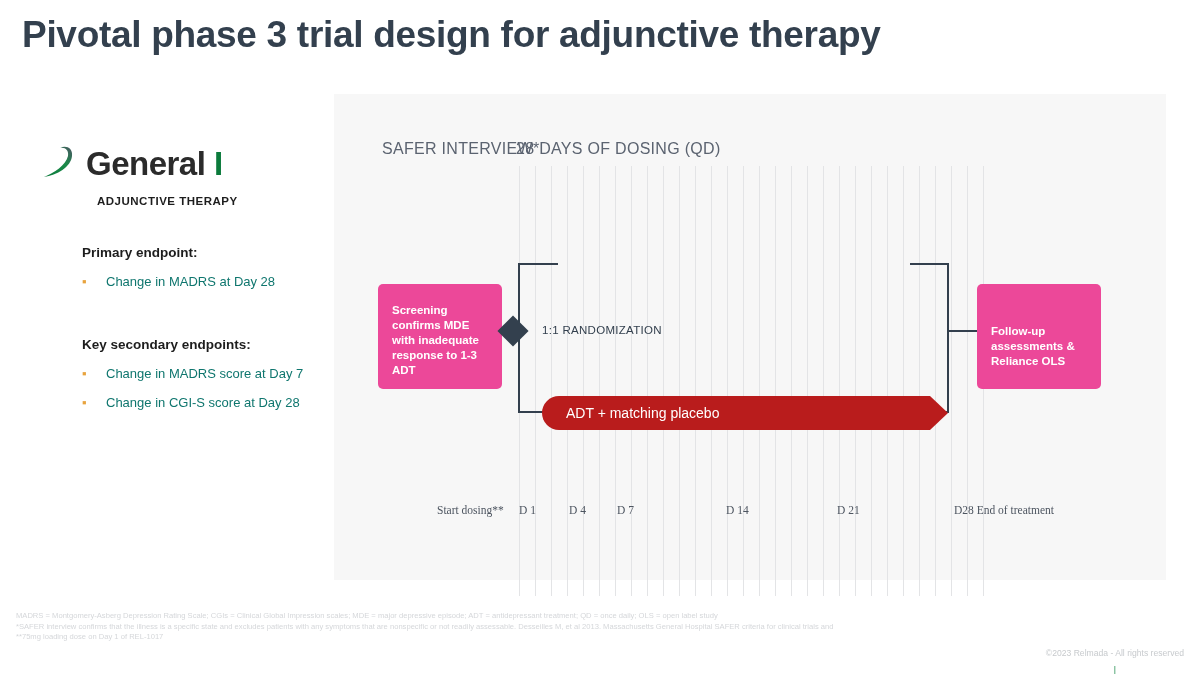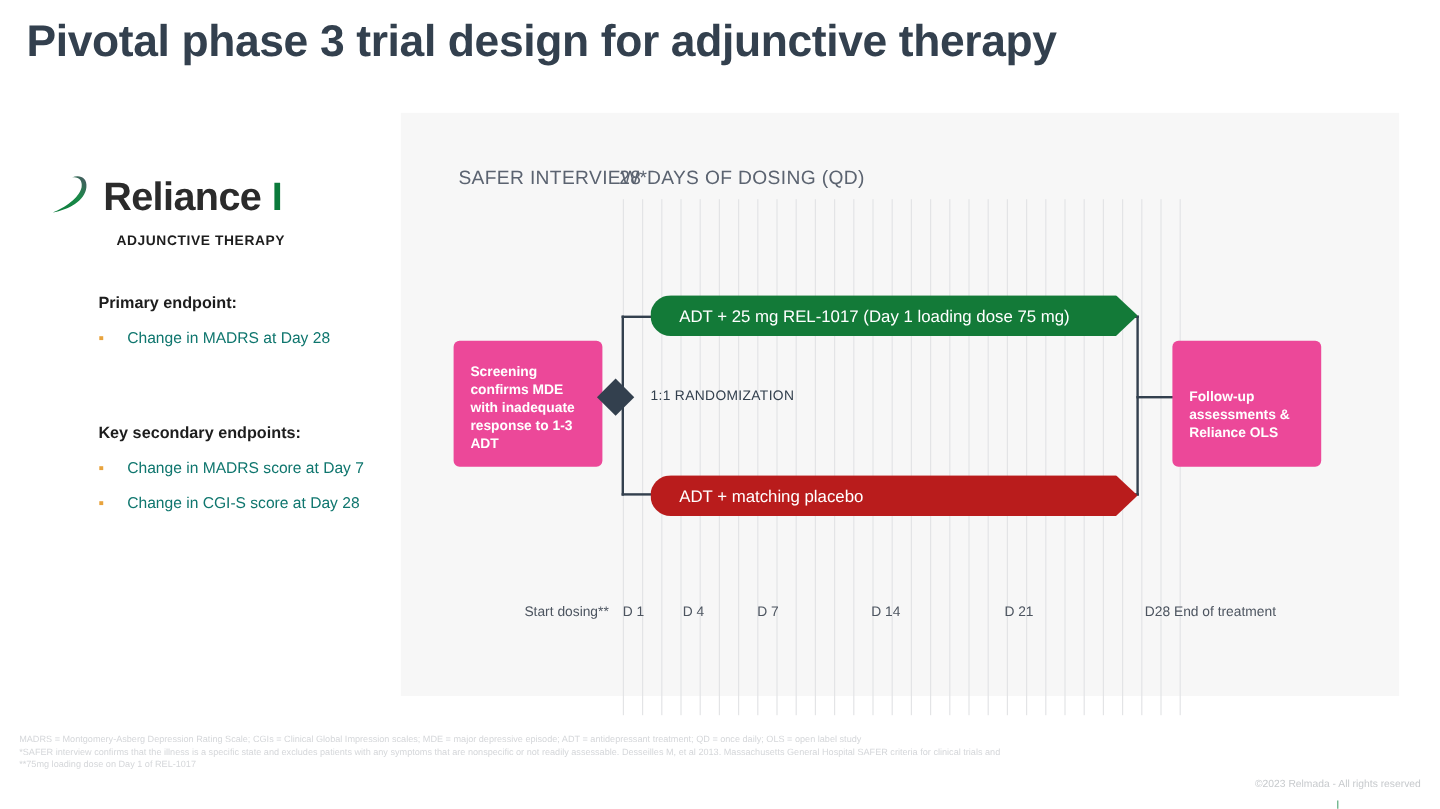--- a/index.html
+++ b/index.html
@@ -33,21 +33,21 @@
     margin-left:57px;margin-top:9px;
     font-size:11.5px;font-weight:bold;color:#1d1d1d;
     letter-spacing:0.5px;
   }
 
   .endpoints{position:absolute;left:82px;top:245px;width:280px;}
   .ep-head{
     font-size:13.5px;font-weight:bold;color:#1d1d1d;
     margin:0 0 14px 0;
   }
-  .ep-head.second{margin-top:64px;}
+  .ep-head.second{margin-top:48px;}
   .ep-item{display:flex;align-items:flex-start;margin:0 0 14px 0;}
   .ep-bullet{
     color:#e8a33d;font-size:13px;line-height:15px;
     width:24px;flex:0 0 auto;
   }
   .ep-text{font-size:13px;color:#0f766e;line-height:15px;}
 
   
   .panel{
     position:absolute;left:334px;top:94px;
@@ -99,21 +99,21 @@
     padding-left:24px;
     box-sizing:border-box;
     -webkit-clip-path:polygon(0 0, calc(100% - 18px) 0, 100% 50%, calc(100% - 18px) 100%, 0 100%);
     clip-path:polygon(0 0, calc(100% - 18px) 0, 100% 50%, calc(100% - 18px) 100%, 0 100%);
     border-radius:17px 0 0 17px;
   }
   .arrow-green{left:208px;top:152px;width:406px;background:#137a38;}
   .arrow-dark{left:208px;top:302px;width:406px;background:#b91c1c;}
 
   
-  .days{position:absolute;left:0;top:410px;width:832px;height:24px;}
+  .days{position:absolute;left:0;top:410px;width:832px;height:24px;font-family:Liberation Serif, serif;}
   .day{
     position:absolute;top:0;font-size:11.5px;color:#4d5560;
     white-space:nowrap;
   }
 
   
   .footnotes{
     position:absolute;left:16px;top:611px;width:1020px;
     font-size:7.6px;line-height:10.5px;color:#d5d7da;
   }
@@ -139,21 +139,21 @@
           <defs>
             <linearGradient id="swg" x1="0" y1="1" x2="1" y2="0">
               <stop offset="0%" stop-color="#0b7a3b"></stop>
               <stop offset="60%" stop-color="#1a8a49"></stop>
               <stop offset="100%" stop-color="#4b5563"></stop>
             </linearGradient>
           </defs>
           <path d="M4 34 C14 30 26 22 28 13 C29 7 25 4 20 5 C26 2 33 5 32 13 C31 24 17 32 4 34 Z" fill="url(#swg)"></path>
         </svg>
       </span>
-      <span class="logo-text"><span>Reliance</span> <span class="bar">I</span></span>
+      <span class="logo-text"><span>General</span> <span class="bar">I</span></span>
     </div>
     <div class="logo-sub">ADJUNCTIVE THERAPY</div>
   </div>
 
   <div class="endpoints">
     <div class="ep-head">Primary endpoint:</div>
     <div class="ep-item">
       <span class="ep-bullet">▪</span>
       <span class="ep-text">Change in MADRS at Day 28</span>
     </div>
@@ -217,36 +217,33 @@
     <div class="conn" style="left:576px;top:317px;width:39px;height:2px;"></div>
     <div class="conn" style="left:613px;top:236px;width:32px;height:2px;"></div>
 
     <div class="box box-screen">
       <div class="inner">Screening confirms MDE with inadequate response to 1-3 ADT</div>
     </div>
 
     <div class="diamond"></div>
     <div class="rand-label">1:1 RANDOMIZATION</div>
 
-    <div class="arrow arrow-green">
-      <span>ADT + 25 mg REL-1017 (Day 1 loading dose 75 mg)</span>
-    </div>
     <div class="arrow arrow-dark">
       <span>ADT + matching placebo</span>
     </div>
 
     <div class="box box-follow">
       <div class="inner">Follow-up assessments &amp; Reliance OLS</div>
     </div>
 
     <div class="days" id="days">
         <div class="day" style="left: 103px;">Start dosing**</div>
         <div class="day" style="left: 185px;">D 1</div>
         <div class="day" style="left: 235px;">D 4</div>
-        <div class="day" style="left: 297px;">D 7</div>
+        <div class="day" style="left: 283px;">D 7</div>
         <div class="day" style="left: 392px;">D 14</div>
         <div class="day" style="left: 503px;">D 21</div>
         <div class="day" style="left: 620px;">D28 End of treatment</div>
       </div>
   </div>
 
   <div class="footnotes">
     <div>MADRS = Montgomery-Asberg Depression Rating Scale; CGIs = Clinical Global Impression scales; MDE = major depressive episode; ADT = antidepressant treatment; QD = once daily; OLS = open label study</div>
     <div>*SAFER interview confirms that the illness is a specific state and excludes patients with any symptoms that are nonspecific or not readily assessable. Desseilles M, et al 2013. Massachusetts General Hospital SAFER criteria for clinical trials and</div>
     <div>**75mg loading dose on Day 1 of REL-1017</div>

